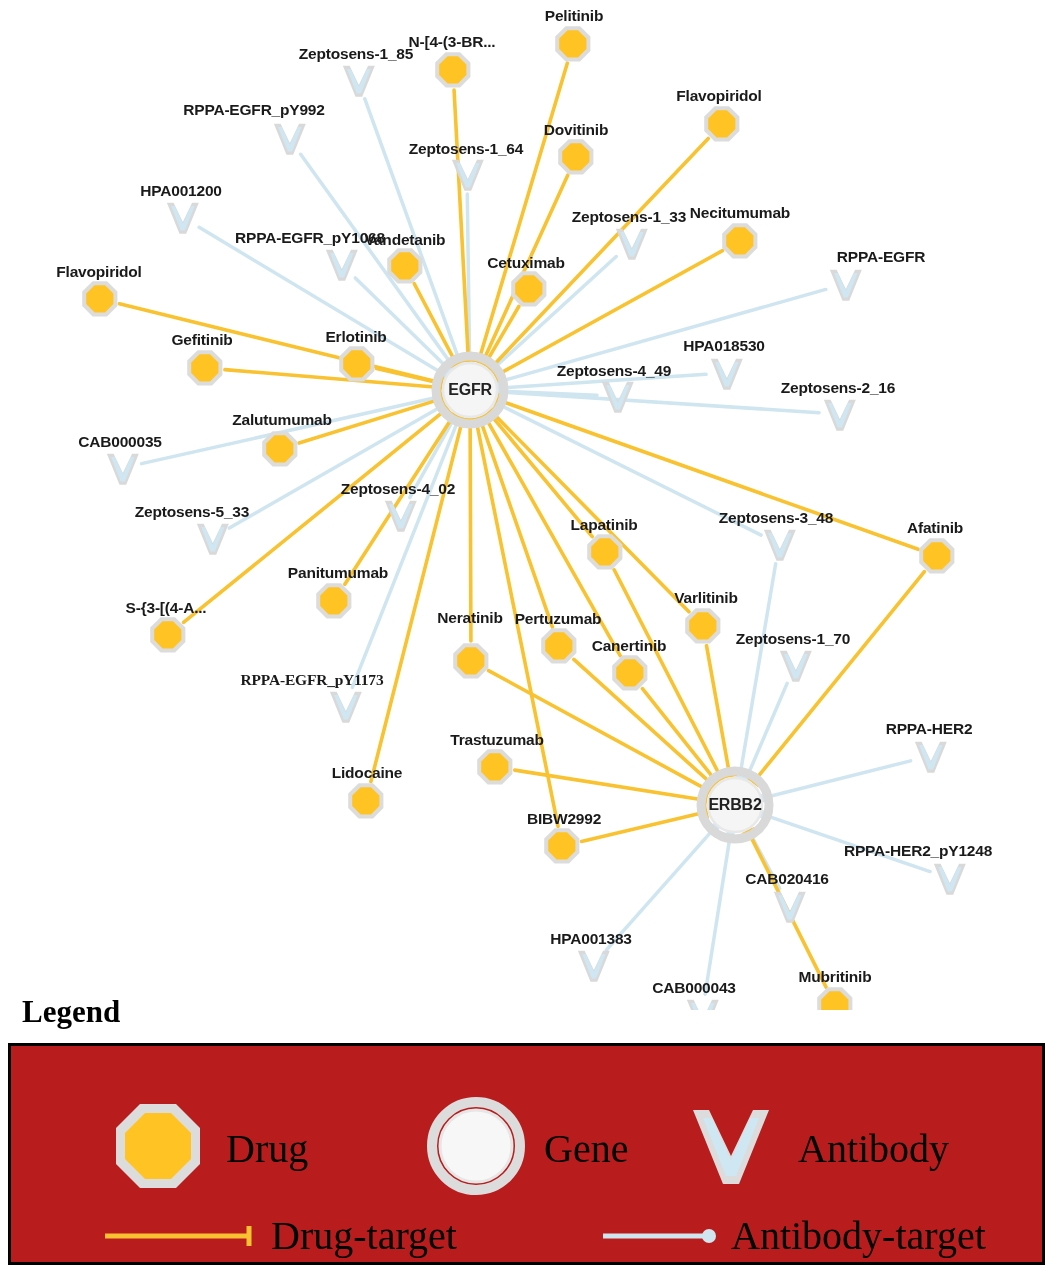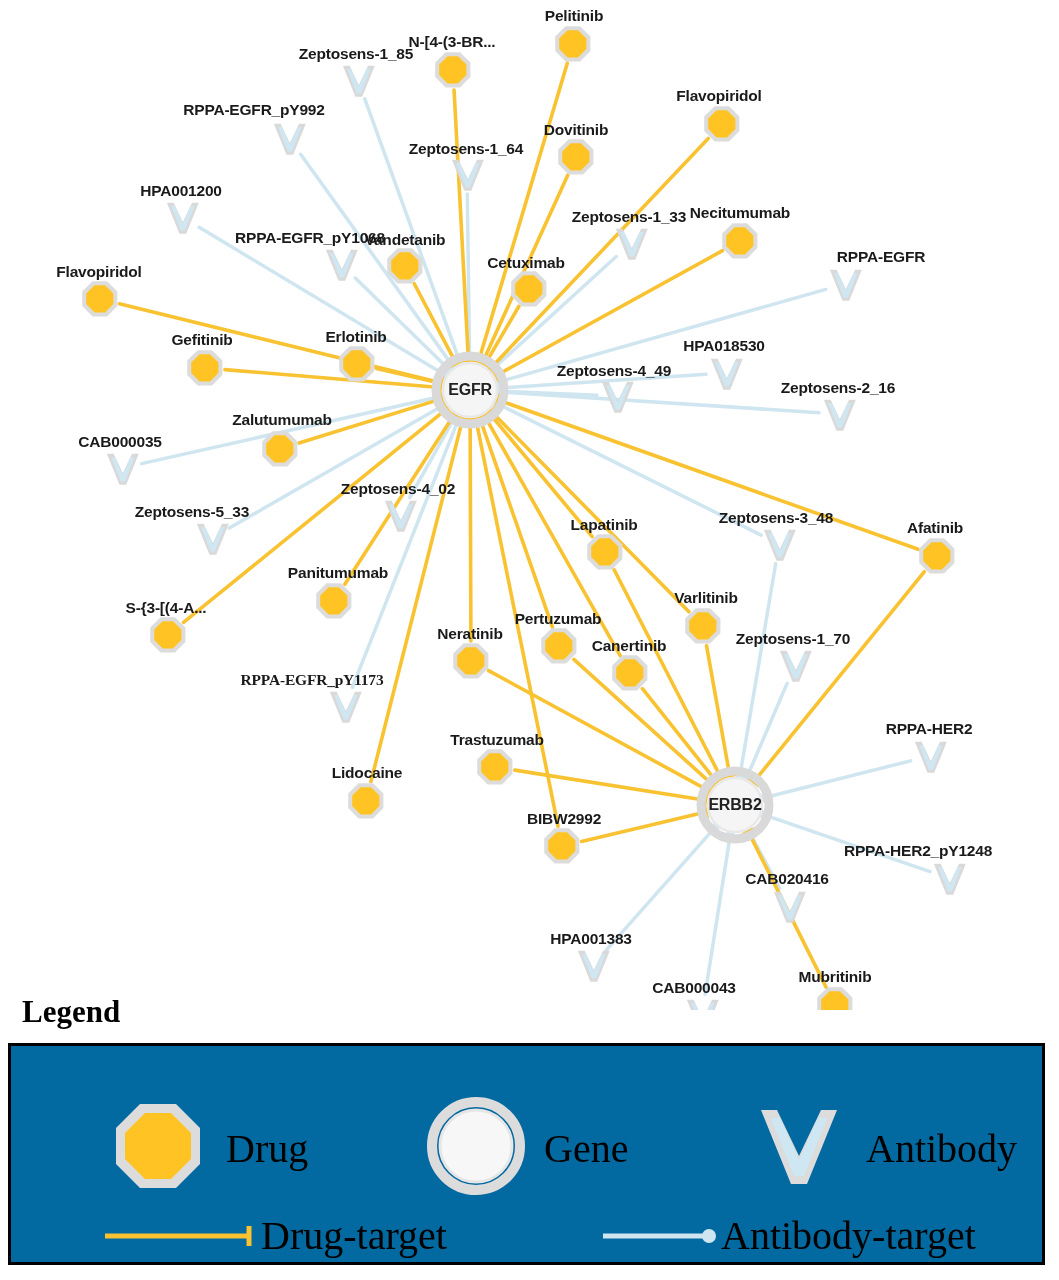--- a/index.html
+++ b/index.html
@@ -49,21 +49,21 @@
     font-weight: bold;
     color: #000;
   }
   .legend-box {
     position: absolute;
     left: 8px;
     top: 1043px;
     width: 1037px;
     height: 222px;
     border: 3px solid #000;
-    background: #0369a1;
+    background: #b91c1c;
     box-sizing: border-box;
   }
   .legend-row1 {
     position: absolute;
     left: 0;
     top: 40px;
     width: 100%;
     height: 110px;
   }
   .legend-item {
@@ -81,21 +81,21 @@
     position: absolute;
     left: 0;
     top: 160px;
     width: 100%;
     height: 60px;
   }
   .legend-edge-item {
     position: absolute;
     display: flex;
     align-items: center;
-    gap: 0;
+    gap: 10px;
   }
 </style>
 </head>
 <body>
 
 <div id="network">
     <svg width="1059" height="1010">
       <line x1="364.7958712887602" y1="98.81000088853278" x2="459.80619306685963" y2="361.7849986672008" stroke="#CFE5F0" stroke-width="3.5" stroke-linecap="round"></line>
       <circle cx="459.80619306685963" cy="361.7849986672008" r="4.5" fill="#CFE5F0"></circle>
       <line x1="300.6674074058771" y1="154.24412522807197" x2="452.4988888911844" y2="365.63381215789207" stroke="#CFE5F0" stroke-width="3.5" stroke-linecap="round"></line>
@@ -416,21 +416,21 @@
     <div class="node-label" style="left: 99px; top: 272px;">Flavopiridol</div>
     <div class="node-label" style="left: 202px; top: 340px;">Gefitinib</div>
     <div class="node-label" style="left: 356px; top: 337px;">Erlotinib</div>
     <div class="node-label" style="left: 282px; top: 420px;">Zalutumumab</div>
     <div class="node-label" style="left: 935px; top: 528px;">Afatinib</div>
     <div class="node-label" style="left: 604px; top: 525px;">Lapatinib</div>
     <div class="node-label" style="left: 706px; top: 598px;">Varlitinib</div>
     <div class="node-label" style="left: 338px; top: 573px;">Panitumumab</div>
     <div class="node-label" style="left: 166px; top: 608px;">S-{3-[(4-A...</div>
     <div class="node-label" style="left: 558px; top: 619px;">Pertuzumab</div>
-    <div class="node-label" style="left: 470px; top: 634px;">Neratinib</div>
+    <div class="node-label" style="left: 470px; top: 618px;">Neratinib</div>
     <div class="node-label" style="left: 629px; top: 646px;">Canertinib</div>
     <div class="node-label" style="left: 497px; top: 740px;">Trastuzumab</div>
     <div class="node-label" style="left: 367px; top: 773px;">Lidocaine</div>
     <div class="node-label" style="left: 564px; top: 819px;">BIBW2992</div>
     <div class="node-label" style="left: 835px; top: 977px;">Mubritinib</div>
     <div class="node-label gene-label" style="left: 470px; top: 390px;">EGFR</div>
     <div class="node-label gene-label" style="left: 735px; top: 805px;">ERBB2</div>
   </div>
 
 <div class="legend-title">Legend</div>
@@ -448,21 +448,21 @@
     </div>
     <div class="legend-item" style="left:413px; top:8px;">
       <span>
         <svg width="104" height="104" viewBox="0 0 104 104">
           <circle cx="52" cy="52" r="44" fill="none" stroke="#dcdcdc" stroke-width="10"></circle>
           <circle cx="52" cy="52" r="36" fill="#f7f7f7" stroke="#e6e6e6" stroke-width="3"></circle>
         </svg>
       </span>
       <span class="legend-text">Gene</span>
     </div>
-    <div class="legend-item" style="left:736px; top:8px;gap:15px;">
+    <div class="legend-item" style="left:668px; top:8px;gap:15px;">
       <span>
         <svg width="104" height="104" viewBox="0 0 104 104">
           <path d="M14,16 L30,16 L52,62 L74,16 L90,16 L60,90 L44,90 Z" fill="#dcdcdc"></path>
           <path d="M24,24 L33,24 L52,66 L71,24 L80,24 L57,82 L47,82 Z" fill="#cfe7f2"></path>
         </svg>
       </span>
       <span class="legend-text">Antibody</span>
     </div>
   </div>
   <div class="legend-row2">

